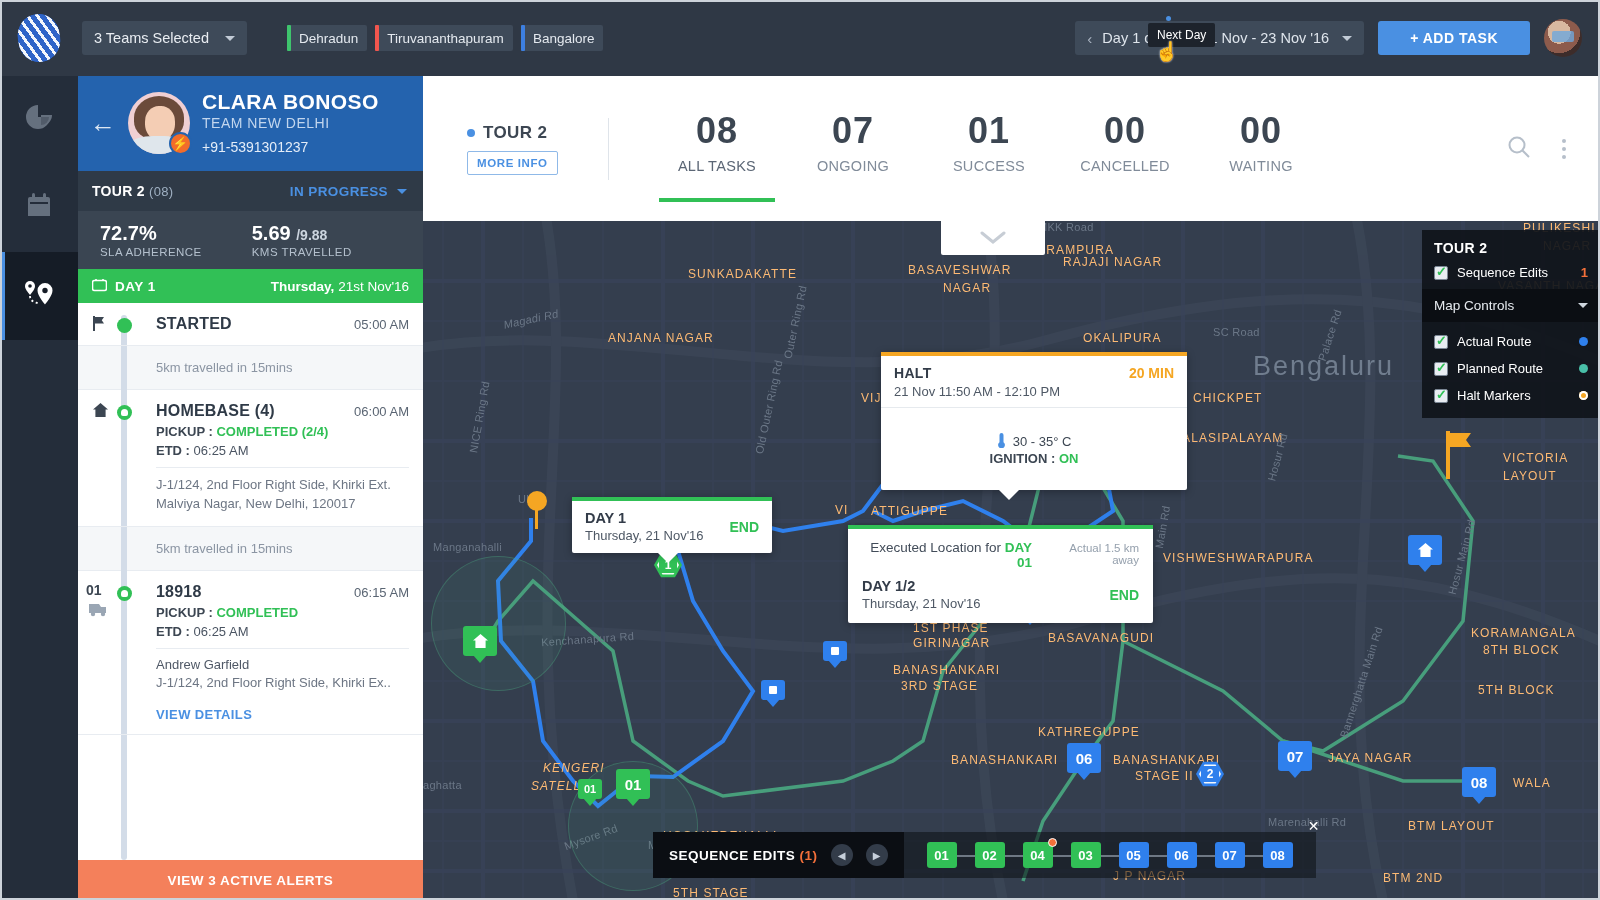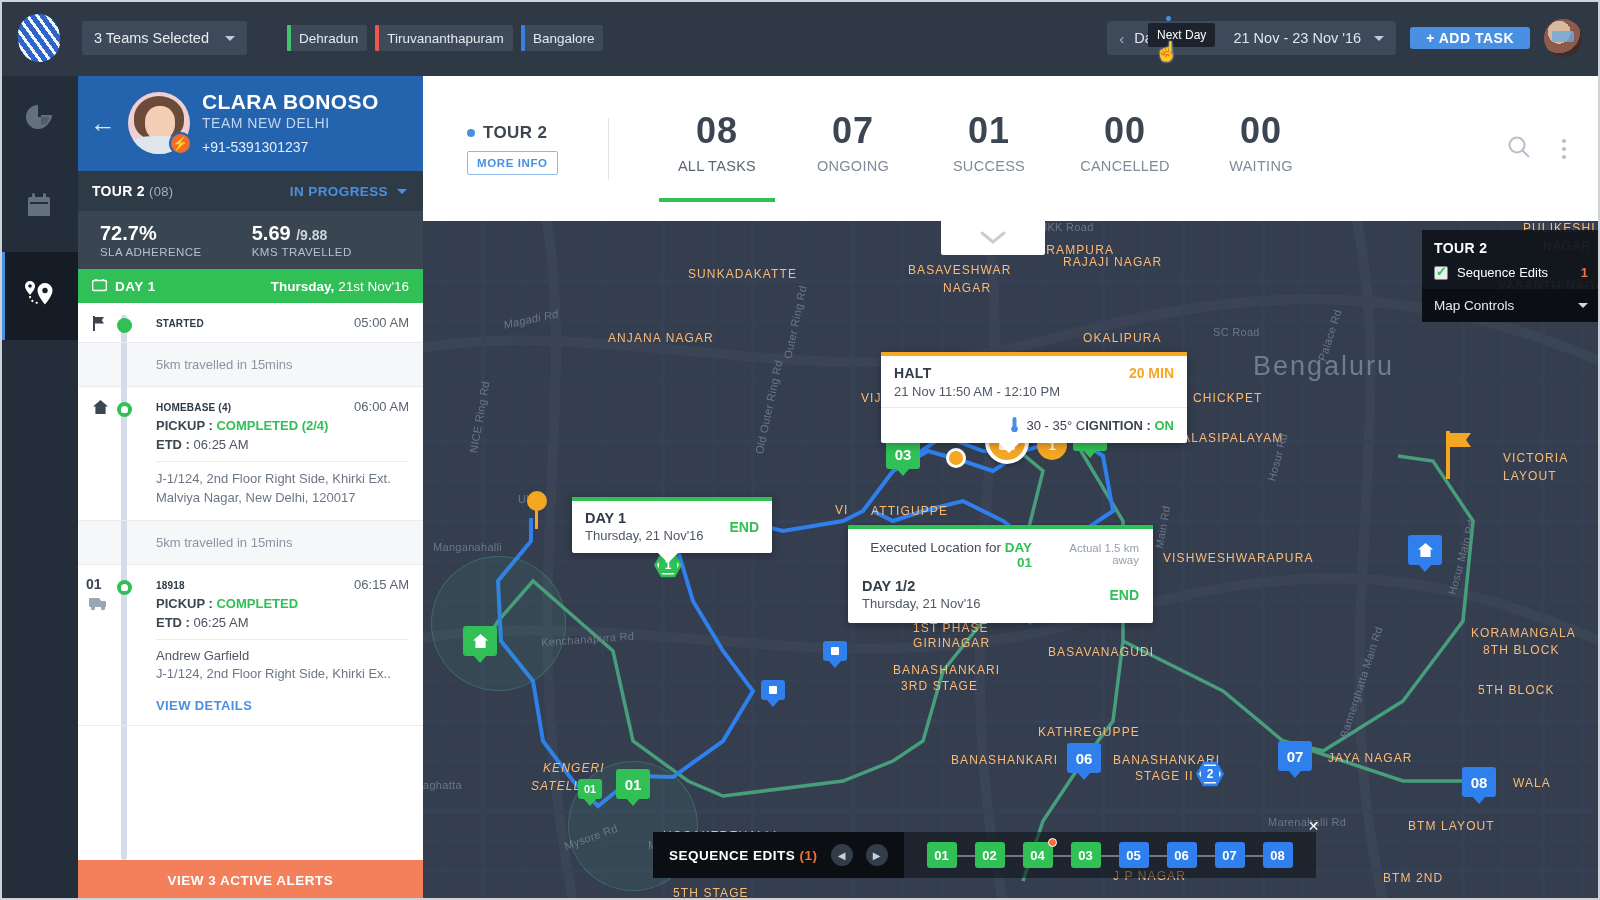--- a/index.html
+++ b/index.html
@@ -67,23 +67,23 @@
     content:""; position:absolute; left: 18px; width: 5px; height: 5px;
     background: #4a90e2; border-radius: 50%;
   }
   .tooltip-nextday:before { top: -7px; }
   .tooltip-nextday:after { bottom: -7px; }
   .cursor-hand {
     position:absolute; left:1155px; top:40px; z-index: 61;
     font-size: 19px; color:#1d232c; text-shadow: 0 0 2px #fff;
   }
   .add-task {
-    height: 22px; background: #4a90e2; color: #fff; border: none; border-radius: 3px;
+    height: 34px; background: #4a90e2; color: #fff; border: none; border-radius: 3px;
     font-size: 14px; font-weight: bold; letter-spacing: .5px;
-    padding: 0 16px; cursor: pointer; font-family: inherit;
+    padding: 0 32px; cursor: pointer; font-family: inherit;
   }
   .avatar-top {
     width: 38px; height: 38px; border-radius: 50%; overflow:hidden;
     background: radial-gradient(circle at 40% 35%, #d8b8a0 0 34%, #8d5b4c 34% 62%, #3d2c2a 62% 100%);
     position:relative; cursor:pointer; flex: none;
   }
   .avatar-top:after{
     content:""; position:absolute; left:8px; top:12px; width:22px;height:11px;
     background:#6fa8dc; border-radius:2px; opacity:.8;
   }
@@ -173,21 +173,21 @@
   .tl-ico { position:absolute; left: 14px; top: 0px; color:#3c4652; font-size:16px; }
   .tl-num { position:absolute; left: 8px; top: -1px; font-size: 14px; font-weight: bold; color:#3c4652;}
   .tl-truck { position:absolute; left: 8px; top: 20px; color:#9aa6b4; font-size: 15px;}
   .tl-dot {
     position:absolute; left: 39px; top: 3px; width: 15px; height: 15px; border-radius:50%;
     background:#31c056; display:flex; align-items:center; justify-content:center;
   }
   .tl-dot .inner { width:6px;height:6px;border-radius:50%;background:#fff; }
   .tl-body { flex: 1; }
   .tl-title-row { display:flex; justify-content:space-between; align-items:baseline; }
-  .tl-title { font-size: 10px; font-weight: bold; color:#2f3a47; letter-spacing:.2px;}
+  .tl-title { font-size: 16px; font-weight: bold; color:#2f3a47; letter-spacing:.2px;}
   .tl-time { font-size: 13px; color:#5a6573; }
   .tl-sub { font-size: 13px; font-weight:bold; color:#3c4652; margin-top:4px; }
   .tl-sub .ok { color:#31c056; }
   .tl-sub .norm { font-weight: normal; color:#4a5462; }
   .tl-div { border-top:1px solid #e8ecf1; margin: 9px 0 8px; }
   .tl-addr { font-size: 13px; color:#6d7684; line-height: 1.45; }
   .tl-person { font-size: 13px; color:#4f5866; margin-bottom: 2px; }
   .tl-link { font-size: 13px; font-weight:bold; color:#4a90e2; letter-spacing:.4px; margin-top: 14px; cursor:pointer;}
   .tl-travel {
     background:#f5f7f9; padding: 14px 0 14px 78px; font-size: 13px; color:#8b95a3;
@@ -311,22 +311,22 @@
     position:absolute; left: 50%; transform: translateX(-50%); bottom:-10px;
     width:0;height:0; border-left:11px solid transparent; border-right:11px solid transparent;
     border-top:11px solid #fff;
   }
   .halt-co { width: 306px; }
   .halt-co .r1 { display:flex; justify-content:space-between; align-items:flex-start; padding: 9px 13px 8px; }
   .halt-co .t { font-size: 14px; font-weight:bold; color:#333c49; letter-spacing:.3px;}
   .halt-co .d { font-size: 13px; color:#4e5865; margin-top:3px; }
   .halt-co .min { font-size: 14px; font-weight:bold; color:#f5a623; }
   .halt-co .r2 {
-    border-top:1px solid #e6eaee; padding: 8px 13px; display:flex;
-    justify-content:flex-end; align-items:center; font-size: 13px; color:#3c4652;
+    border-top:1px solid #e6eaee; padding: 24px 13px; display:flex;
+    justify-content:space-between; align-items:center; font-size: 13px; color:#3c4652;flex-direction:column;
   }
   .halt-co .ign { font-weight:bold; }
   .halt-co .on { color:#31c056; }
 
   .day-co { width: 200px; }
   .day-co .inner { padding: 9px 13px 10px; display:flex; justify-content:space-between; align-items:center; }
   .day-co .n { font-size: 14.5px; font-weight:bold; color:#333c49; }
   .day-co .s { font-size: 13px; color:#4e5865; margin-top:2px; }
   .day-co .end { font-size: 14px; font-weight:bold; color:#31c056; }
 
@@ -735,21 +735,21 @@
       <div class="mlabel" style="left:438px;top:170px">VIJAY</div>
       <div class="mlabel" style="left:448px;top:283px">ATTIGUPPE</div>
       <div class="mlabel" style="left:412px;top:282px">VI</div>
       <div class="mlabel st" style="left:95px;top:272px">Ullal</div>
       <div class="mlabel st" style="left:10px;top:320px">Manganahalli</div>
       <div class="mlabel st" style="left:118px;top:412px;transform:rotate(-4deg)">Kenchanapura Rd</div>
       <div class="mlabel" style="left:750px;top:210px">KALASIPALAYAM</div>
       <div class="mlabel" style="left:740px;top:330px">VISHWESHWARAPURA</div>
       <div class="mlabel" style="left:1080px;top:230px">VICTORIA</div>
       <div class="mlabel" style="left:1080px;top:248px">LAYOUT</div>
-      <div class="mlabel" style="left:625px;top:424px">BASAVANAGUDI</div>
+      <div class="mlabel" style="left:625px;top:410px">BASAVANAGUDI</div>
       <div class="mlabel" style="left:490px;top:400px">1ST PHASE</div>
       <div class="mlabel" style="left:490px;top:415px">GIRINAGAR</div>
       <div class="mlabel" style="left:470px;top:442px">BANASHANKARI</div>
       <div class="mlabel" style="left:478px;top:458px">3RD STAGE</div>
       <div class="mlabel" style="left:512px;top:360px">AVALAHALLI</div>
       <div class="mlabel" style="left:1048px;top:405px">KORAMANGALA</div>
       <div class="mlabel" style="left:1060px;top:422px">8TH BLOCK</div>
       <div class="mlabel" style="left:1055px;top:462px">5TH BLOCK</div>
       <div class="mlabel" style="left:120px;top:540px;font-style:italic">KENGERI</div>
       <div class="mlabel" style="left:108px;top:558px;font-style:italic">SATELLIT</div>
@@ -921,20 +921,37 @@
       <div class="hd">TOUR 2</div>
       <div class="rowx">
         <span class="cbx"></span>
         <span>Sequence Edits</span>
         <span class="cnt">1</span>
       </div>
       <div class="sep">
         <span class="t">Map Controls</span>
         <span class="caret-dn"></span>
       </div>
+      <div class="opts">
+        <div class="opt">
+          <span class="cbx"></span>
+          <span>Actual Route</span>
+          <span class="dotc" style="background:#2f80ed"></span>
+        </div>
+        <div class="opt">
+          <span class="cbx"></span>
+          <span>Planned Route</span>
+          <span class="dotc" style="background:#49bfa8"></span>
+        </div>
+        <div class="opt">
+          <span class="cbx"></span>
+          <span>Halt Markers</span>
+          <span class="dotc" style="background:#f5a623;box-shadow:0 0 0 2px #fff inset"></span>
+        </div>
+      </div>
     </div>
 
     <div class="seqbar">
       <div class="seq-left">
         <div class="t">
           <span>SEQUENCE EDITS </span><span class="c">(1)</span>
         </div>
         <div class="seq-arrow">◀</div>
         <div class="seq-arrow">▶</div>
       </div>

